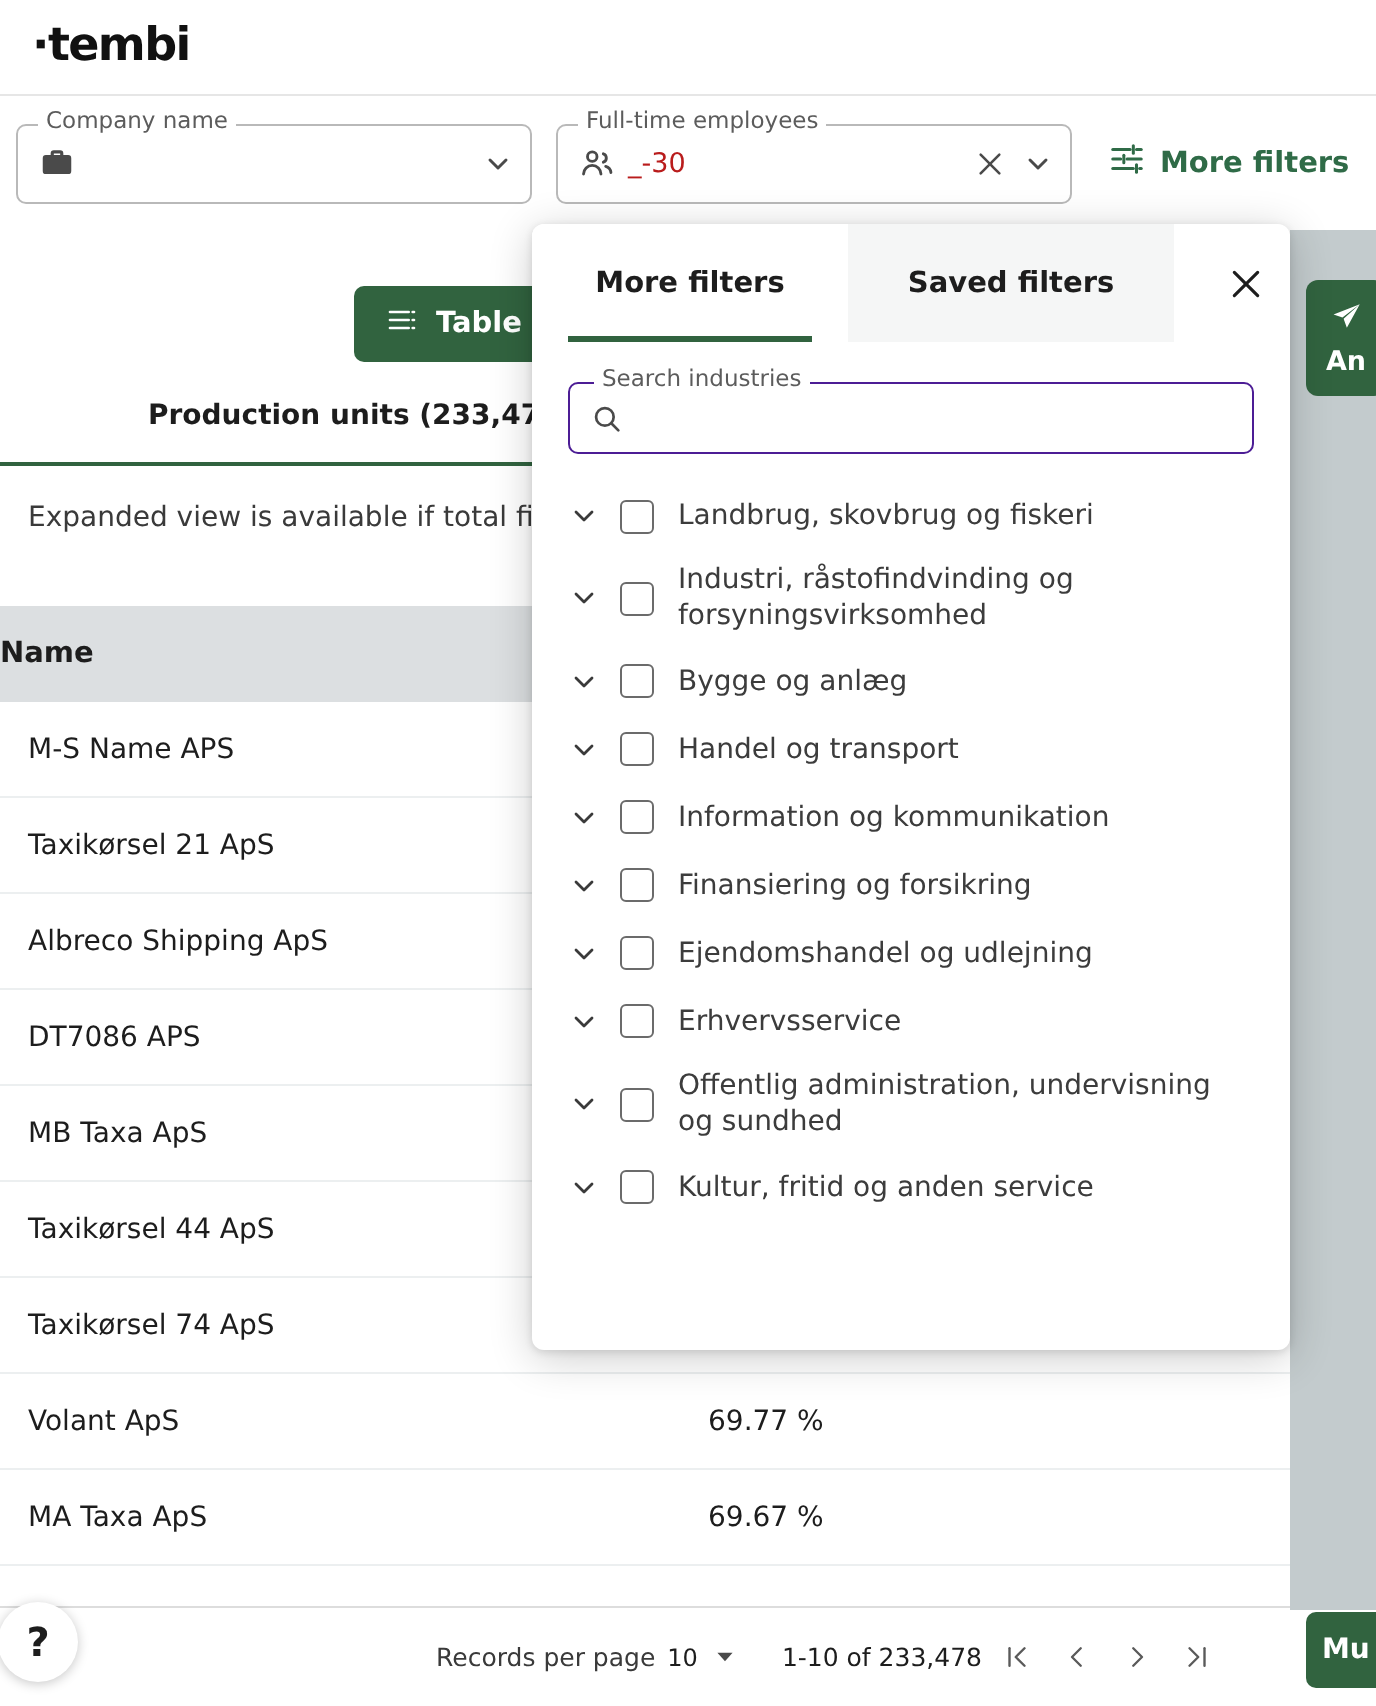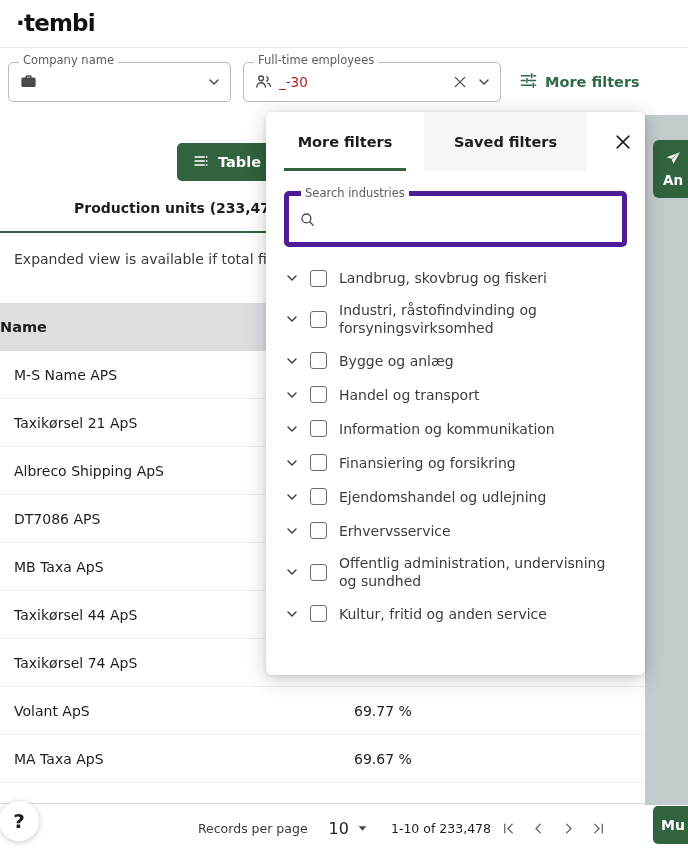--- a/index.html
+++ b/index.html
@@ -34,21 +34,21 @@
     position: relative;
     height: 40px; border: 1px solid #b9b9b9; border-radius: 5px;
     display: flex; align-items: center; background: #fff;
     padding: 0 8px 0 10px;
   }
   .field .legend {
     position: absolute; top: -8px; left: 10px; background: #fff;
     padding: 0 4px; font-size: 11.5px; color: #5c5c5c; line-height: 1;
     white-space: nowrap;
   }
-  #field-company { width: 223px; margin-left: 0; gap: 16px; }
+  #field-company { width: 258px; margin-left: 0; gap: 16px; }
   #field-employees { width: 258px; margin-left: 12px; }
   .field .value { font-size: 13.5px; color: #b91c1c; flex: 1; margin-left: 6px; white-space: nowrap; }
   .ficon { display: inline-flex; align-items: center; justify-content: center; color: #4a4a4a; }
   .caret { width: 16px; height: 16px; flex: 0 0 auto; color:#4a4a4a; }
   .clear-x { width: 16px; height: 16px; margin-right: 8px; color:#4a4a4a; flex:0 0 auto; }
 
   .more-filters-btn {
     display: flex; align-items: center; gap: 7px; margin-left: 18px;
     color: #2f6b47; font-size: 14.5px; font-weight: 700; cursor: pointer;
     white-space: nowrap;
@@ -117,21 +117,21 @@
   }
 
   
   .paginator {
     position: absolute; bottom: 0; left: 0; width: 645px; height: 50px;
     background: #fff; border-top: 1px solid #ddd;
     display: flex; align-items: center; justify-content: flex-end;
     padding-right: 34px; gap: 0;
   }
   .pg-label { font-size: 12.5px; color: #3a3a3a; }
-  .pg-size { font-size: 16px; color: #1d1d1d; margin-left: 21px; }
+  .pg-size { font-size: 12px; color: #1d1d1d; margin-left: 6px; }
   .pg-size-caret { margin-left: 7px; color:#4a4a4a; display:inline-flex; }
   .pg-range { font-size: 12.5px; color: #1d1d1d; margin-left: 22px; }
   .pg-btn {
     width: 26px; height: 26px; display: inline-flex; align-items: center;
     justify-content: center; color: #5a5a5a; cursor: pointer; margin-left: 4px;
   }
   .pg-btn:first-of-type { margin-left: 12px; }
 
   
   .help-fab {
@@ -164,22 +164,22 @@
   .pop-tab.inactive { width: 163px; color: #1d1d1d; background: #f5f6f6; }
   .pop-close {
     margin-left: auto; width: 44px; display: flex; align-items: center;
     justify-content: center; color: #1d1d1d; cursor: pointer;
   }
   .pop-section-title {
     font-size: 15px; font-weight: 700; color: #1d1d1d;
     margin: 16px 0 0 18px;
   }
   .search-wrap {
-    position: relative; margin: 20px 18px 0 18px; height: 56px;
-    border: 5px solid #4c1d95; border-radius: 5px;
+    position: relative; margin: 20px 18px 0 18px; height: 36px;
+    border: 1px solid #4c1d95; border-radius: 5px;
     display: flex; align-items: center; padding: 0 10px;
   }
   .search-wrap .legend {
     position: absolute; top: -8px; left: 12px; background: #fff; padding: 0 4px;
     font-size: 11.5px; color: #5c5c5c; line-height: 1;
   }
   .search-input {
     border: 0; outline: 0; flex: 1; font-size: 13.5px; margin-left: 9px;
     font-family: inherit; color: #1d1d1d; background: transparent;
   }

